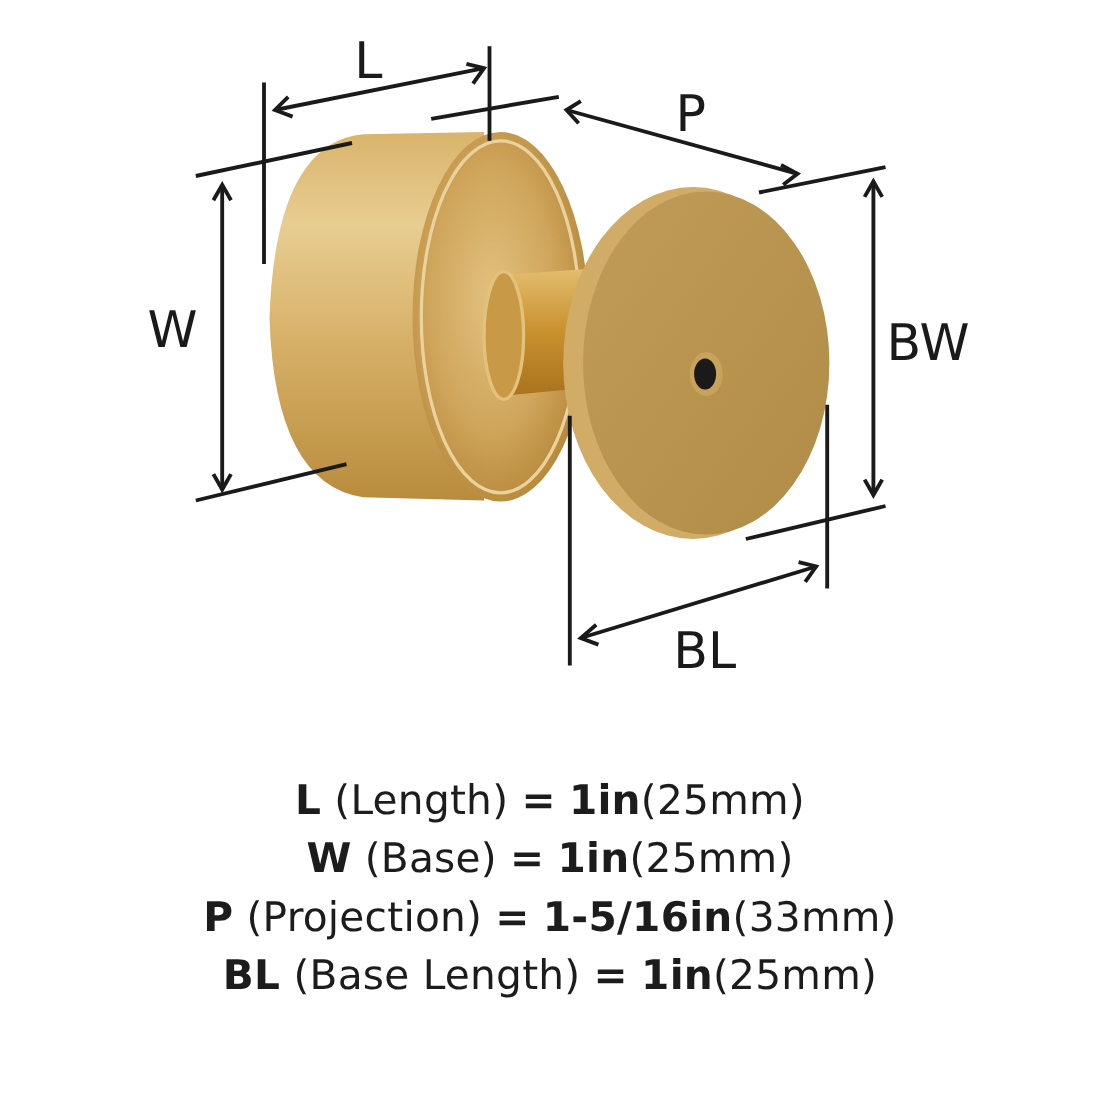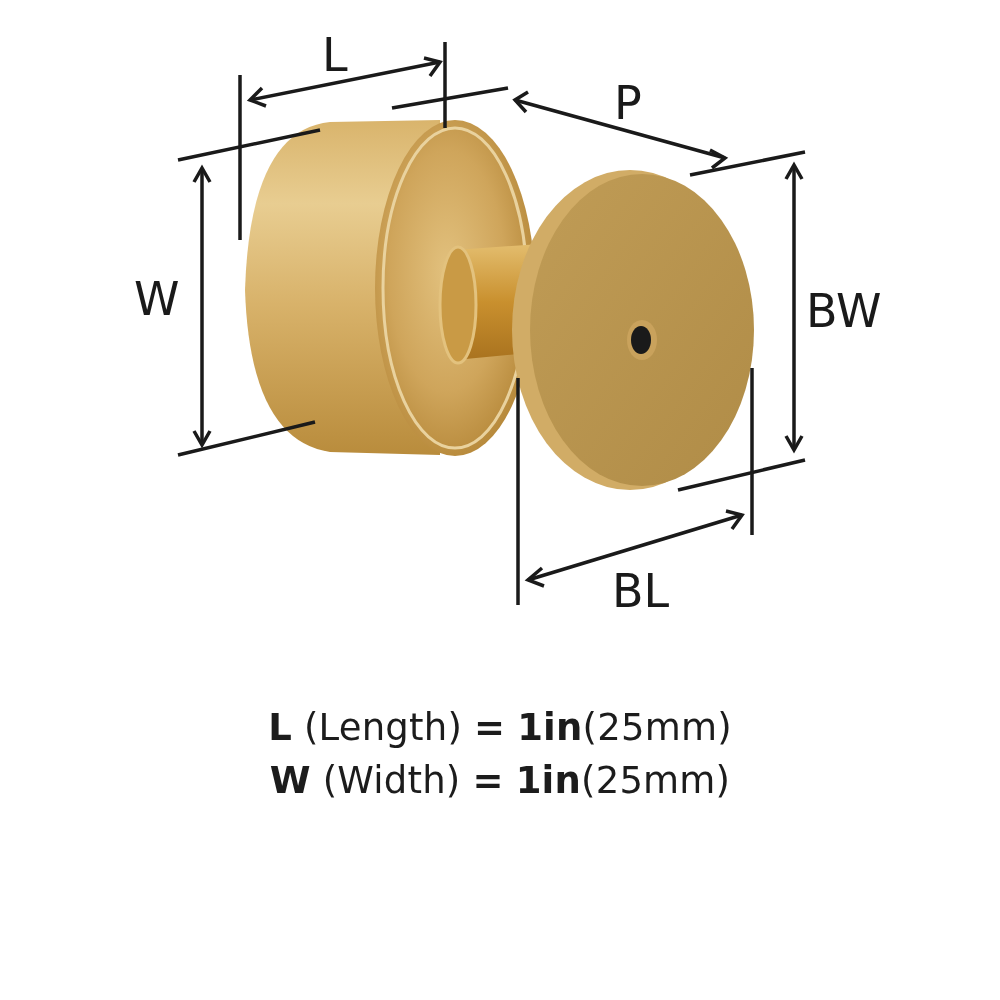--- a/index.html
+++ b/index.html
@@ -98,17 +98,29 @@
 
 <div id="specs">
   <div class="spec-line">
     <b>L</b>
     <span>(Length)</span>
     <b>=</b>
     <b>1in</b><span>(25mm)</span>
   </div>
   <div class="spec-line">
     <b>W</b>
-    <span>(Width)</span>
+    <span>(Base)</span>
+    <b>=</b>
+    <b>1in</b><span>(25mm)</span>
+  </div>
+  <div class="spec-line">
+    <b>P</b>
+    <span>(Projection)</span>
+    <b>=</b>
+    <b>1-5/16in</b><span>(33mm)</span>
+  </div>
+  <div class="spec-line">
+    <b>BL</b>
+    <span>(Base Length)</span>
     <b>=</b>
     <b>1in</b><span>(25mm)</span>
   </div>
 </div>
 
 </body></html>

